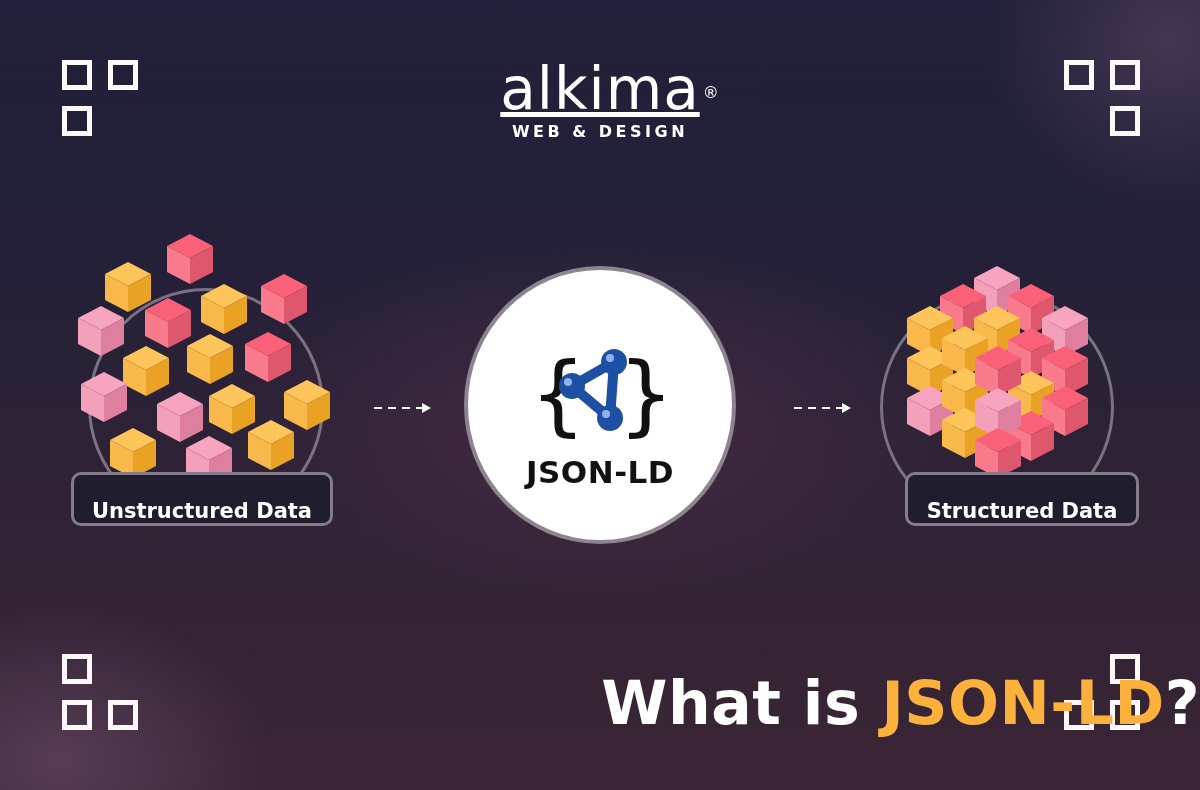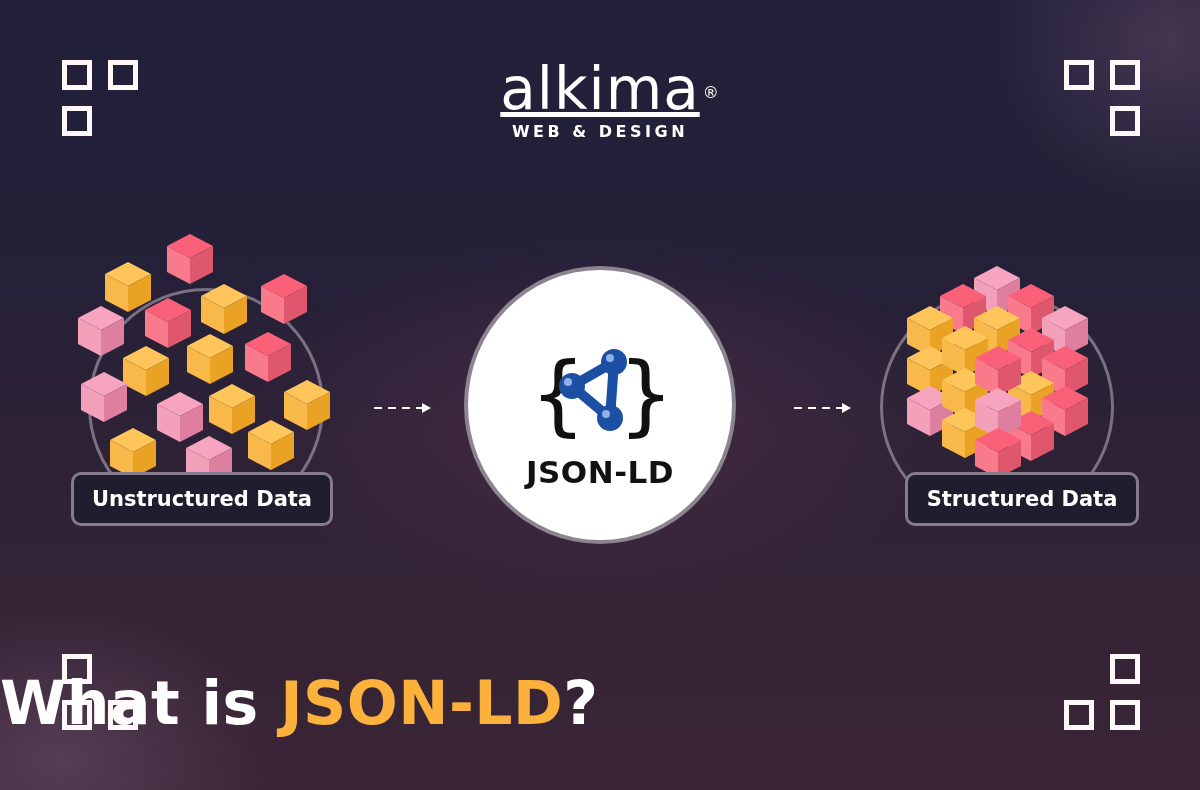--- a/index.html
+++ b/index.html
@@ -13,25 +13,25 @@
   }
   .corner{position:absolute;width:76px;height:76px;}
   .sq{position:absolute;width:18px;height:18px;border:5px solid #fff7f8;box-sizing:border-box;width:30px;height:30px;}
   .logo{position:absolute;left:0;top:58px;width:1200px;text-align:center;color:#fff;}
   .logo .brand{font-size:58px;font-weight:400;letter-spacing:1px;line-height:62px;position:relative;display:inline-block;text-decoration:underline;}
   .logo .brand sup{position:absolute;right:-20px;top:4px;font-size:16px;}
   .logo .sub{font-size:16px;letter-spacing:3.5px;font-weight:bold;margin-top:2px;}
   .group{position:absolute;}
   .ring{position:absolute;border:3px solid rgba(150,140,155,0.75);border-radius:50%;box-sizing:border-box;}
   .pill{position:absolute;height:54px;border:3px solid rgba(150,140,155,0.85);border-radius:10px;
-    background:#1f1d2e;color:#fff;font-weight:bold;font-size:21px;display:flex;align-items:center;justify-content:center;box-sizing:border-box;}
+    background:#1f1d2e;color:#fff;font-weight:bold;font-size:21px;display:flex;align-items:flex-end;justify-content:center;box-sizing:border-box;}
   .center-circle{position:absolute;left:464px;top:266px;width:272px;height:278px;border-radius:50%;background:#fff;border:4px solid #8c8590;box-sizing:border-box;}
   .center-label{position:absolute;left:0;width:100%;top:184px;text-align:center;font-weight:bold;font-size:31px;color:#111;letter-spacing:0.5px;}
   .arrow{position:absolute;}
-  .title{position:absolute;left:0;top:668px;width:1200px;text-align:left;font-size:60px;font-weight:bold;color:#fff;letter-spacing:0.5px;}
+  .title{position:absolute;left:0;top:668px;width:1200px;text-align:right;font-size:60px;font-weight:bold;color:#fff;letter-spacing:0.5px;}
   .title .hl{color:#fbb13c;}
 </style>
 </head>
 <body>
 
 <div class="corner" style="left:62px;top:60px;">
   <div class="sq" style="left:0;top:0;"></div>
     <div class="sq" style="left:46px;top:0;"></div>
     <div class="sq" style="left:0;top:46px;"></div>
 </div>

